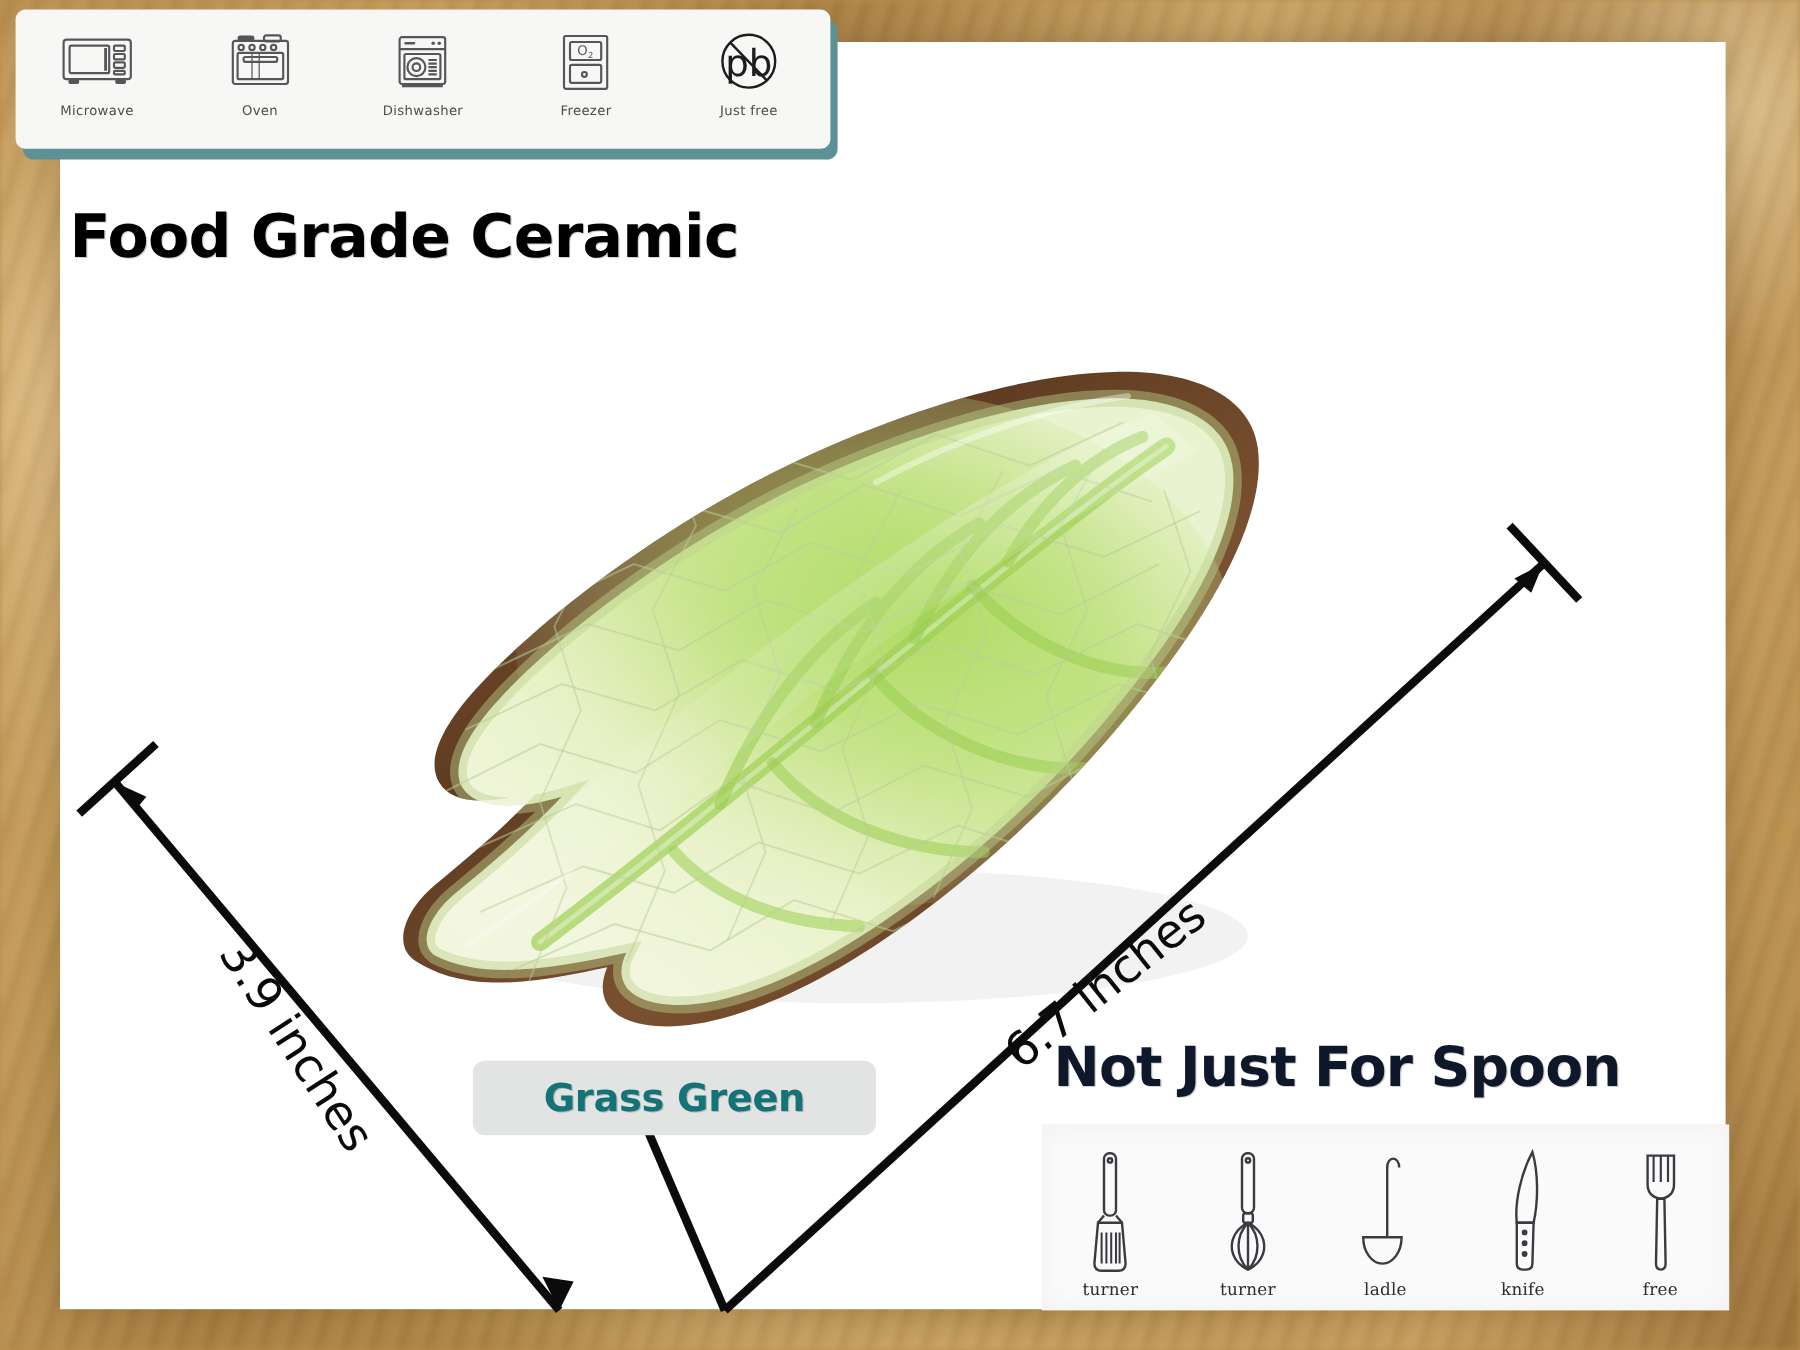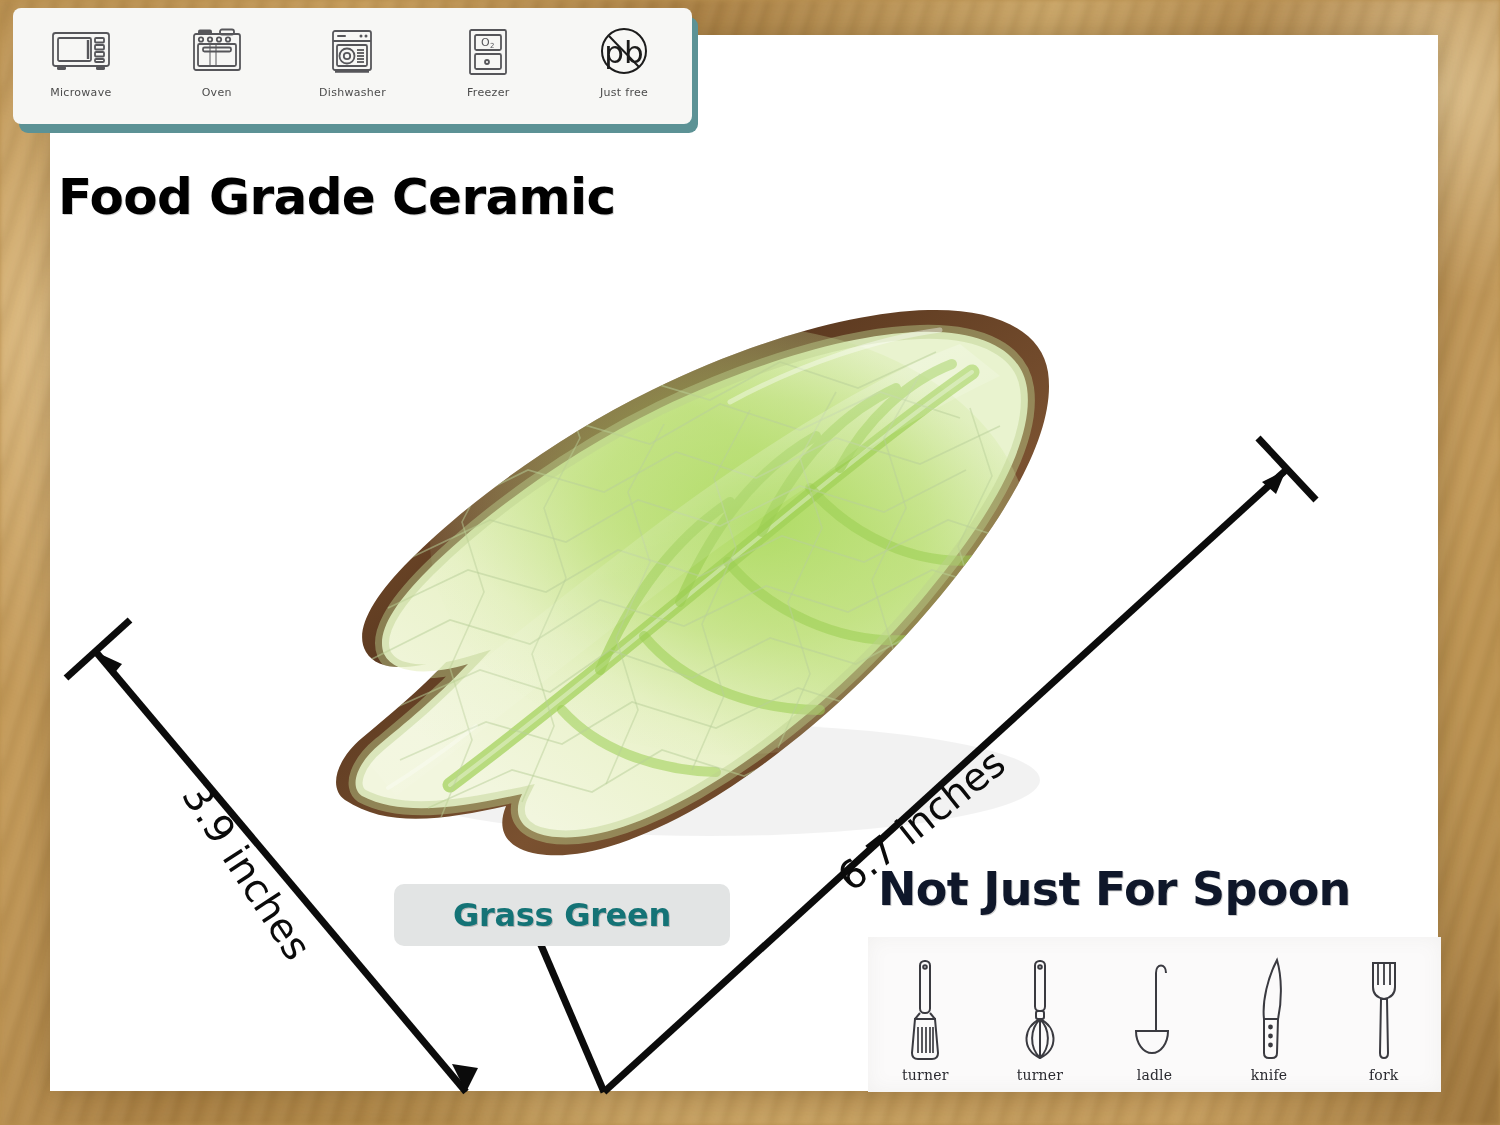--- a/index.html
+++ b/index.html
@@ -438,19 +438,19 @@
             <path d="M12,6 L34,6 L34,30 Q34,40 23,42 Q12,40 12,30 Z"></path>
             <g stroke-width="1.8">
               <line x1="17" y1="6" x2="17" y2="28"></line>
               <line x1="23" y1="6" x2="23" y2="28"></line>
               <line x1="29" y1="6" x2="29" y2="28"></line>
             </g>
             <path d="M20,42 L26,42 L27,96 Q27,101 23,101 Q19,101 19,96 Z"></path>
           </g>
         </svg>
       </div>
-      <div class="n">fork</div>
+      <div class="n">free</div>
     </div>
 
 
   </div>
 
 </div>
 
 </body></html>

